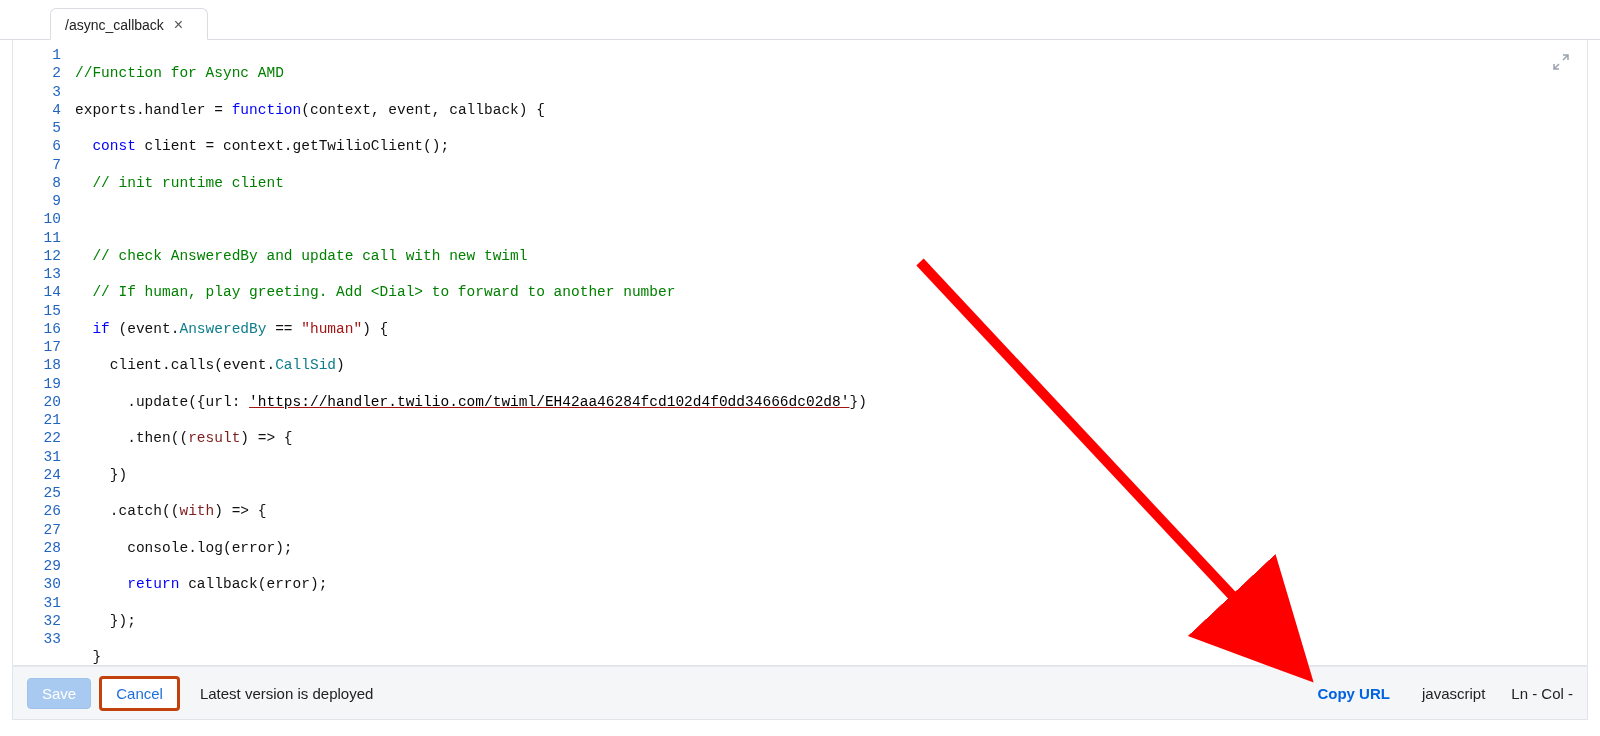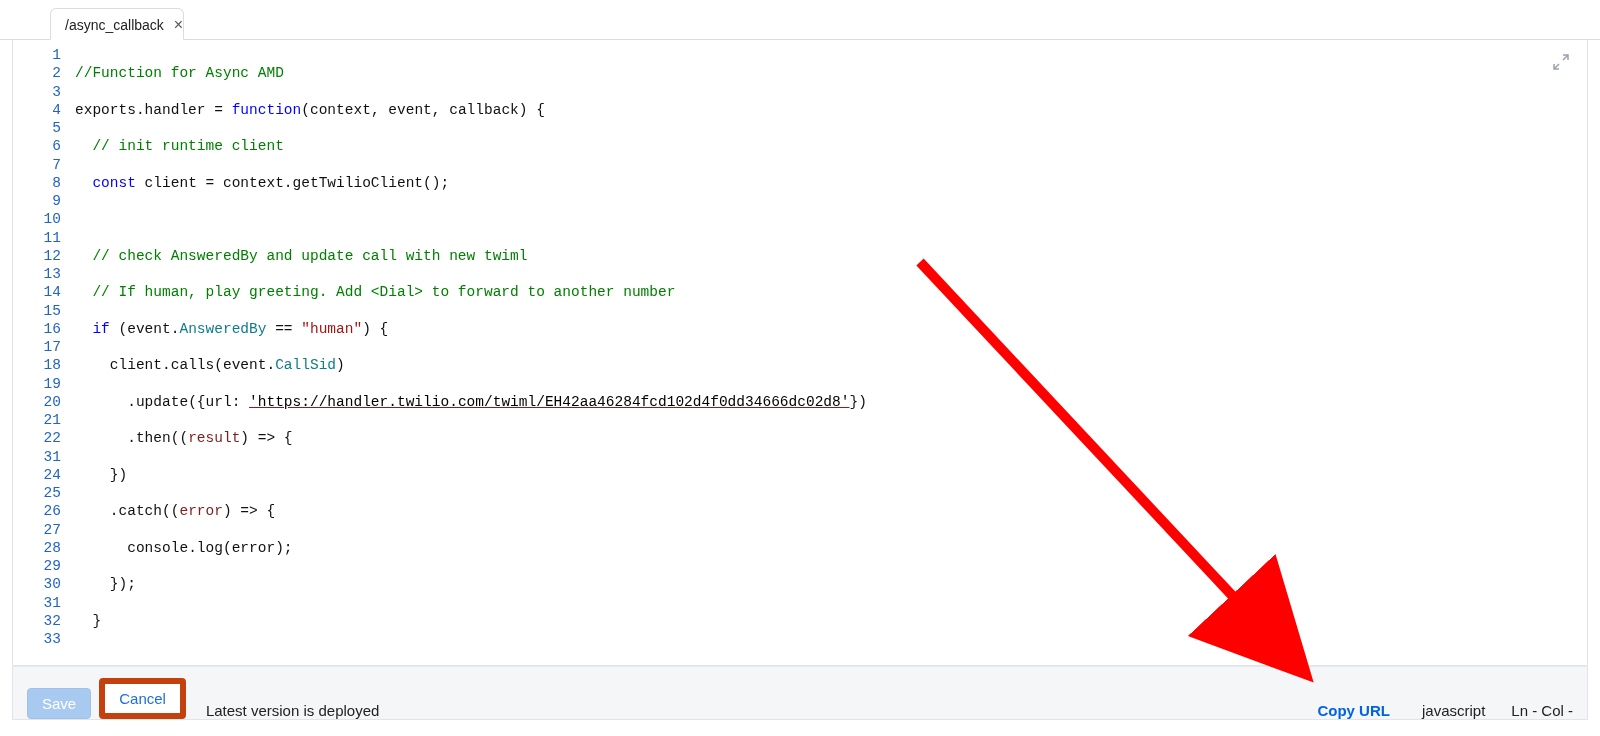--- a/index.html
+++ b/index.html
@@ -1,38 +1,38 @@
 <!DOCTYPE html>
 <html><head>
 <meta charset="utf-8">
 <style>
   * { box-sizing: border-box; margin: 0; padding: 0; }
   html, body { width: 1600px; height: 736px; font-family: Arial, Helvetica, sans-serif; background: #fff; overflow: hidden; }
   .outer { padding-top: 4px; }
   .tab-strip { height: 36px; display: flex; align-items: flex-end; padding-left: 50px; border-bottom: 1px solid #d9dde2; }
-  .tab { display: flex; align-items: center; gap: 10px; padding: 8px 0 6px 14px; border: 1px solid #d9dde2; border-bottom: 1px solid #fff; border-top-left-radius: 6px; border-top-right-radius: 6px; background: #fff; position: relative; top: 1px; font-size: 14px; color: #222; text-align: center; }
+  .tab { display: flex; align-items: center; gap: 10px; padding: 8px 24px 6px 14px; border: 1px solid #d9dde2; border-bottom: 1px solid #fff; border-top-left-radius: 6px; border-top-right-radius: 6px; background: #fff; position: relative; top: 1px; font-size: 14px; color: #222; text-align: center; }
   .tab .close { color: #555; cursor: pointer; font-size: 16px; line-height: 1; }
   .editor-wrap { position: relative; border: 1px solid #e1e4e8; border-top: none; margin: 0 12px 0 12px; height: 626px; background: #fff; }
   .editor { font-family: "SFMono-Regular", Consolas, "Liberation Mono", Menlo, monospace; font-size: 14.5px; line-height: 18.25px; padding: 6px 0 6px 0; display: flex; }
   .gutter { width: 62px; text-align: right; color: #2265c0; padding-right: 14px; user-select: none; }
   .gutter div { height: 18.25px; }
   .code { flex: 1; white-space: pre; color: #111; }
   .code div { height: 18.25px; }
   .c-comment { color: #008000; }
   .c-kw { color: #0000ff; }
   .c-prop { color: #0d7d8a; }
   .c-str { color: #a31515; }
   .c-url { color: #000000; text-decoration: underline; text-decoration-color: #a31515; }
   .c-param { color: #7f1d1d; text-align: right; }
   .expand-icon { position: absolute; top: 14px; right: 18px; color: #9aa3ae; cursor: pointer; }
   .expand-icon svg { width: 16px; height: 16px; display: block; }
-  .bottom-bar { position: absolute; left: 12px; right: 12px; height: 54px; bottom: 16px; background: #f4f6f8; border: 1px solid #e1e4e8; border-top: 1px solid #e5e8ec; display: flex; align-items: flex-end; padding: 0 14px; font-size: 15px; color: #222; }
+  .bottom-bar { position: absolute; left: 12px; right: 12px; height: 54px; bottom: 16px; background: #f4f6f8; border: 1px solid #e1e4e8; border-top: 1px solid #e5e8ec; display: flex; align-items: center; padding: 0 14px; font-size: 15px; color: #222; }
   .btn { border-radius: 4px; padding: 6px 14px; font-size: 15px; cursor: pointer; margin-right: 8px; border: 1px solid transparent; }
   .btn-save { background: #a8c9f0; color: #fff; border: 1px solid #a0c2ea; }
-  .btn-cancel { background: #fff; color: #1f6fd8; border: 6px solid #c2410c; }
+  .btn-cancel { background: #fff; color: #1f6fd8; border: 3px solid #c2410c; }
   .status-text { margin-left: 12px; color: #222; }
   .spacer { flex: 1; }
   .link { color: #0263e0; font-weight: 600; margin-right: 32px; cursor: pointer; }
   .lang { color: #222; margin-right: 26px; }
   .pos { color: #222; }
   .arrow { position: absolute; pointer-events: none; z-index: 50; }
 </style>
 </head>
 <body>
 
@@ -82,32 +82,33 @@
           <div>28</div>
           <div>29</div>
           <div>30</div>
           <div>31</div>
           <div>32</div>
           <div>33</div>
         </div>
       <div class="code">
 <div><span class="c-comment">//Function for Async AMD</span></div>
 <div><span>exports.handler = </span><span class="c-kw">function</span><span>(context, event, callback) {</span></div>
+<div>  <span class="c-kw">const</span><span> client = context.getTwilioClient();</span></div>
 <div>  <span class="c-comment">// init runtime client</span></div>
-<div>  <span class="c-kw">const</span><span> client = context.getTwilioClient();</span></div>
 <div> </div>
 <div>  <span class="c-comment">// check AnsweredBy and update call with new twiml</span></div>
 <div>  <span class="c-comment">// If human, play greeting. Add &lt;Dial&gt; to forward to another number</span></div>
 <div>  <span class="c-kw">if</span><span> (event.</span><span class="c-prop">AnsweredBy</span><span> == </span><span class="c-str">"human"</span><span>) {</span></div>
 <div>    <span>client.calls(event.</span><span class="c-prop">CallSid</span><span>)</span></div>
 <div>      <span>.update({url: </span><span class="c-url">'https://handler.twilio.com/twiml/EH42aa46284fcd102d4f0dd34666dc02d8'</span><span>})</span></div>
 <div>      <span>.then((</span><span class="c-param">result</span><span>) =&gt; {</span></div>
 <div>    <span>})</span></div>
-<div>    <span>.catch((</span><span class="c-param">error</span><span>) =&gt; {</span></div>
+<div>    <span>.catch((</span><span class="c-param">with</span><span>) =&gt; {</span></div>
 <div>      <span>console.log(error);</span></div>
+<div>      <span class="c-kw">return</span><span> callback(error);</span></div>
 <div>    <span>});</span></div>
 <div>  <span>}</span></div>
 
 
 
 
 
 
 
 

